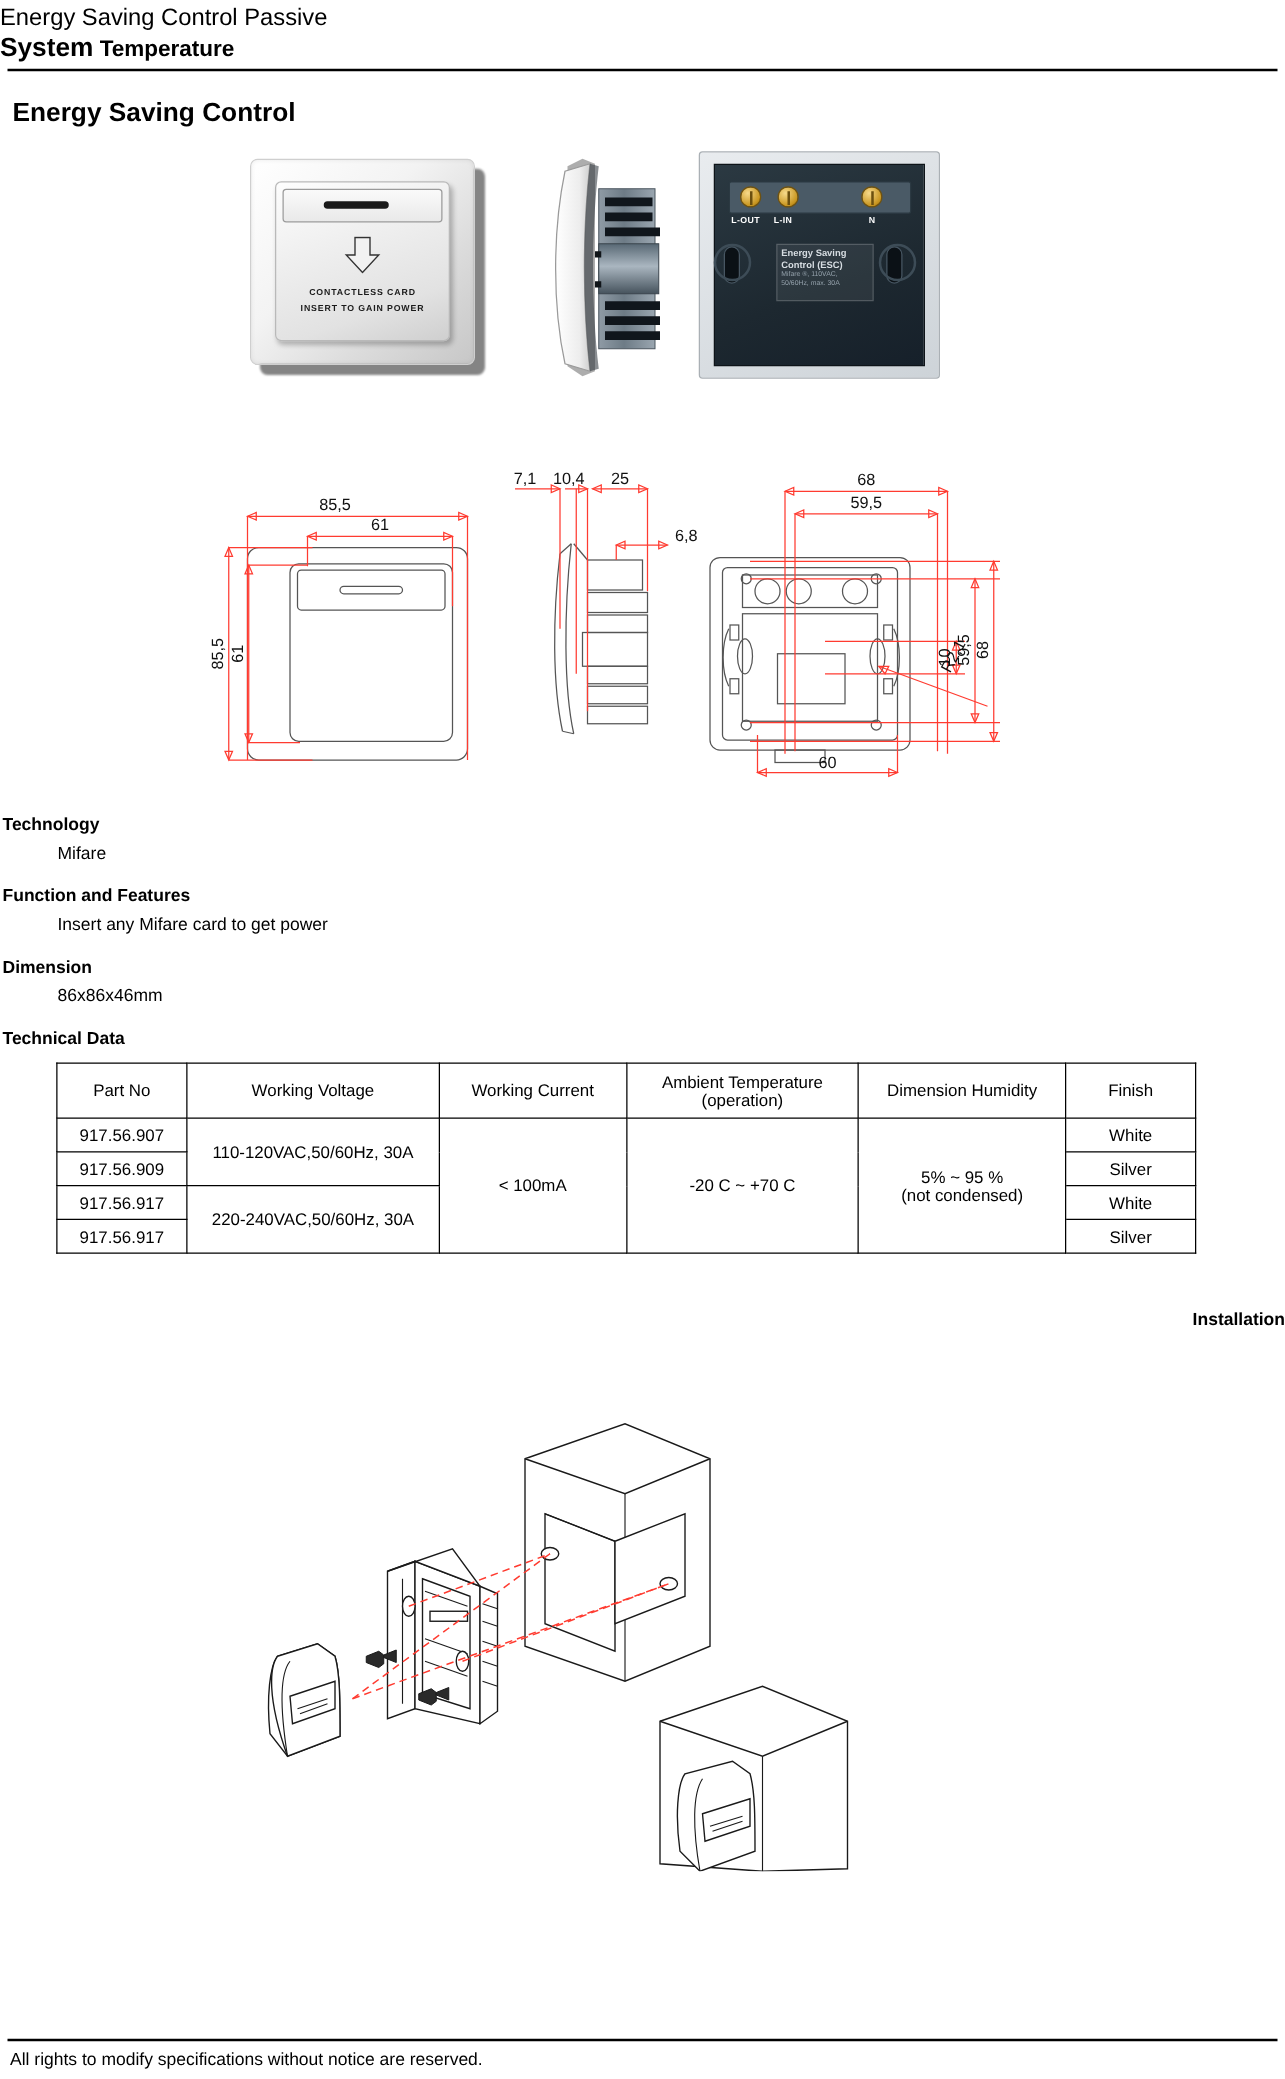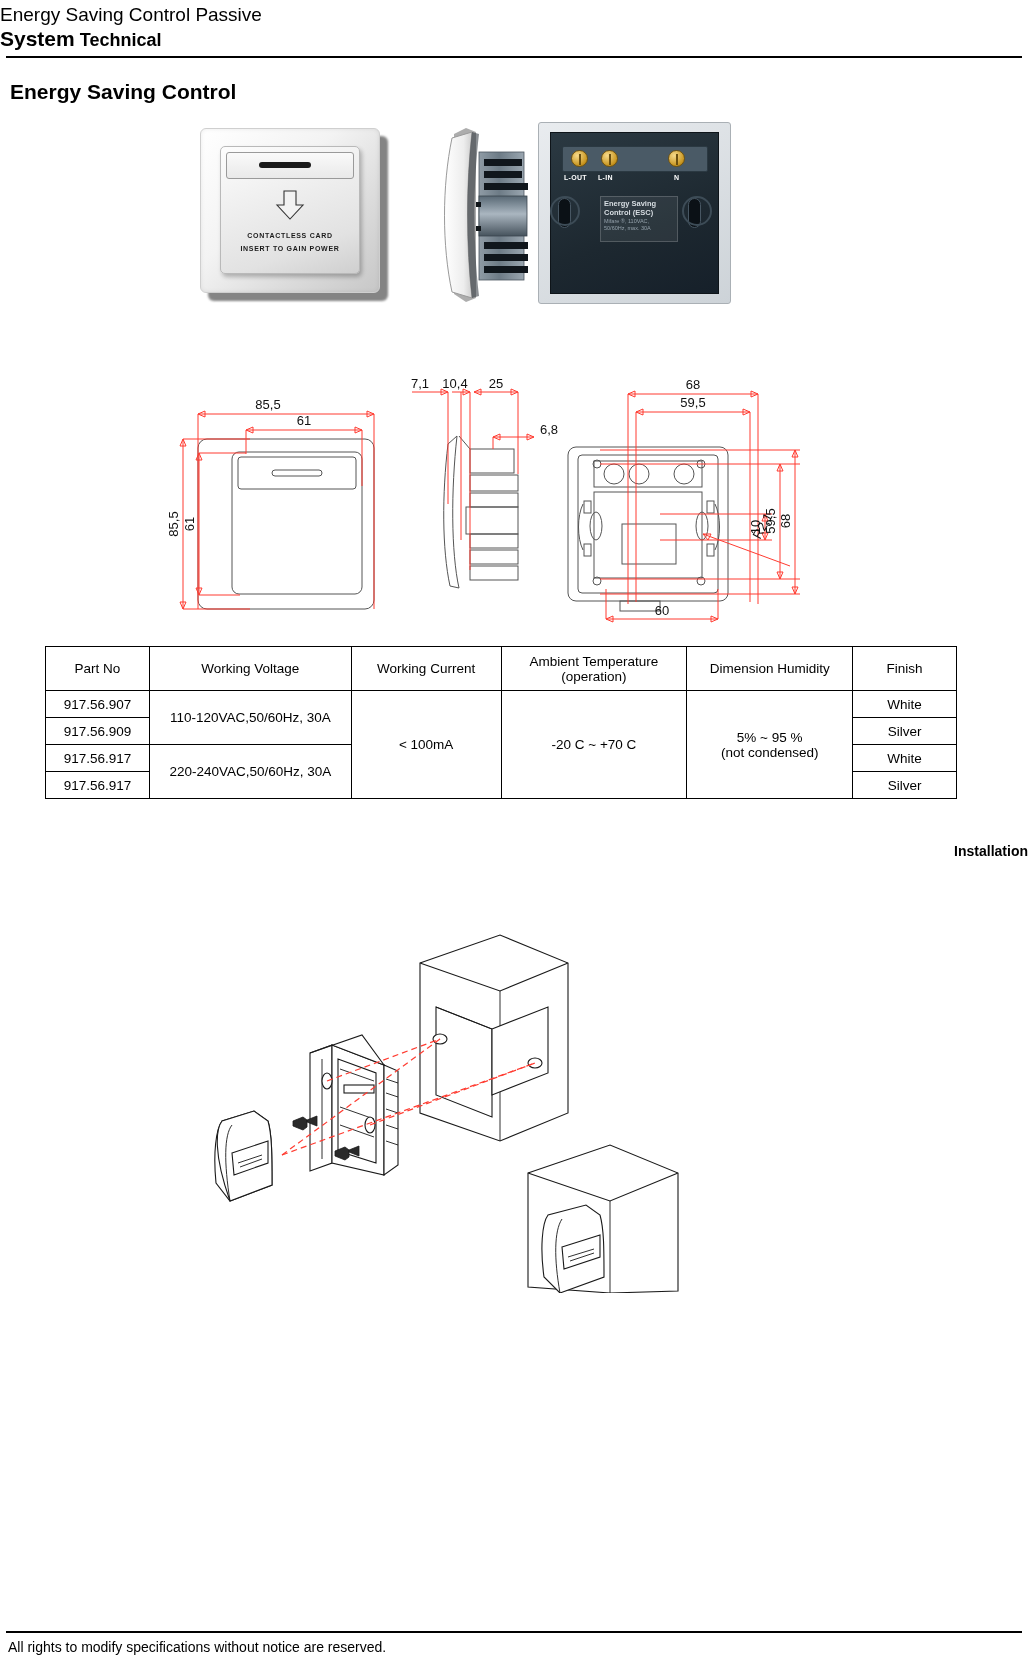--- a/index.html
+++ b/index.html
@@ -49,21 +49,21 @@
   .fp-arrow { position:absolute; left:74px; top:62px; width:32px; height:30px; }
   .fp-txt1, .fp-txt2 { position:absolute; width:140px; text-align:center; left:20px;
                        font-size:7px; font-weight:bold; letter-spacing:.7px; color:#1a1a1a; }
   .fp-txt1 { top:104px; }
   .fp-txt2 { top:117px; }
 
   
   .side-wrap { position:absolute; left:432px; top:8px; width:110px; height:180px; }
 
   
-  .rear-wrap { position:absolute; left:538px; top:4px; width:196px; height:186px; }
+  .rear-wrap { position:absolute; left:559px; top:4px; width:196px; height:186px; }
   .rear-plate { position:absolute; left:0; top:0; width:193px; height:182px;
                 background:linear-gradient(150deg,#e9ecef,#cdd3d8);
                 border:1px solid #aab0b5; border-radius:3px; }
   .rear-body { position:absolute; left:12px; top:10px; width:169px; height:162px;
                background:linear-gradient(160deg,#2b3942,#1d2830 60%,#16202a);
                border:1px solid #0e1419; }
   .rear-termbar { position:absolute; left:24px; top:24px; width:146px; height:26px;
                   background:#4a5a66; border:1px solid #2b3942; border-radius:2px; }
   .screw { position:absolute; width:17px; height:17px; border-radius:50%;
            background:radial-gradient(circle at 35% 30%, #f6d98a, #c8951f 70%, #8a6412);
@@ -119,21 +119,21 @@
   .footer-rule { border-top:2.5px solid #000; margin:0 6px; }
   .footer-txt { font-size:14px; padding:6px 0 8px 8px; }
 </style>
 </head>
 <body>
 
 <div class="page">
 
   <div class="hdr">
     <div class="hdr-line1">Energy Saving Control Passive</div>
-    <div class="hdr-line2"><span>System</span><span class="lite"> Technical</span></div>
+    <div class="hdr-line2"><span>System</span><span class="lite"> Temperature</span></div>
   </div>
   <div class="hdr-rule"></div>
 
   <div class="doc-title">Energy Saving Control</div>
 
   <div class="photos">
 
     <div class="fp-wrap">
       <div class="fp-shadow"></div>
       <div class="fp-plate"></div>
@@ -364,20 +364,32 @@
         <line class="dl" x1="606" y1="245" x2="718" y2="245"></line>
         <path class="dl" d="M606,245 l7,-3 l0,6 z" fill="#ff3b30"></path>
         <path class="dl" d="M718,245 l-7,-3 l0,6 z" fill="#ff3b30"></path>
         <line class="dl" x1="606" y1="215" x2="606" y2="245"></line>
         <line class="dl" x1="718" y1="215" x2="718" y2="245"></line>
         <text class="dt" x="662" y="241" text-anchor="middle">60</text>
       </g>
     </svg>
   </div>
 
+  <div class="section">
+    <div class="sec-h">Technology</div>
+    <div class="sec-b">Mifare</div>
+
+    <div class="sec-h">Function and Features</div>
+    <div class="sec-b">Insert any Mifare card to get power</div>
+
+    <div class="sec-h">Dimension</div>
+    <div class="sec-b">86x86x46mm</div>
+
+    <div class="sec-h">Technical Data</div>
+  </div>
 
   <div class="tbl-wrap">
     <table class="spec">
       <thead>
         <tr>
           <th class="c-part">Part No</th>
           <th class="c-volt">Working Voltage</th>
           <th class="c-cur">Working Current</th>
           <th class="c-amb">
             <span>Ambient Temperature</span><br>

